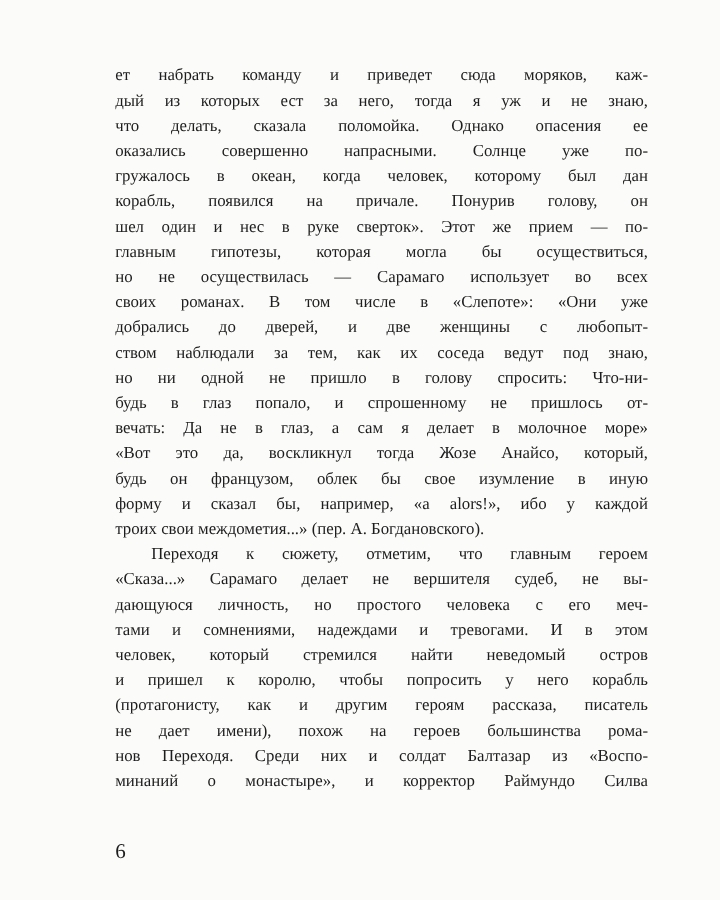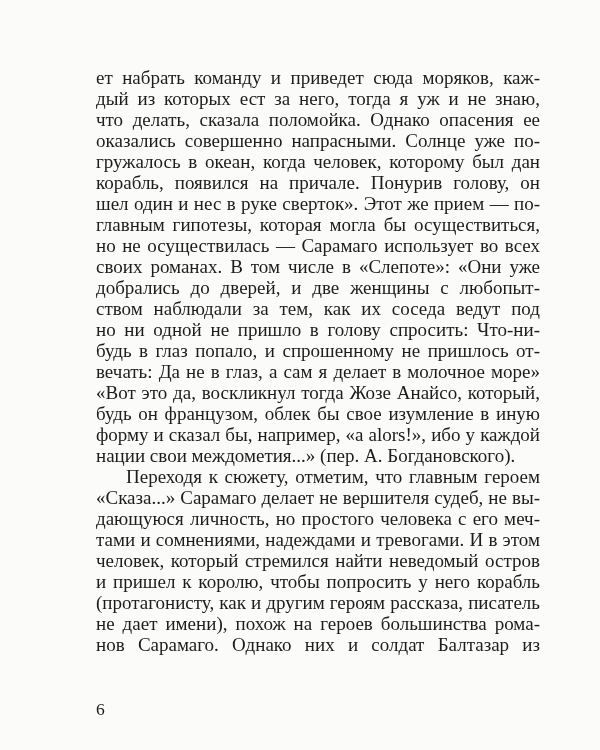--- a/index.html
+++ b/index.html
@@ -13,25 +13,25 @@
     overflow: hidden;
     background: #fbfbfa;
   }
   .book-page {
     position: absolute;
     inset: 0;
   }
   .text-block {
     position: absolute;
     left: 96px;
-    top: 67px;
+    top: 53px;
     width: 444px;
     color: #1d1d1d;
     font-family: "Liberation Serif", "DejaVu Serif", serif;
-    font-size: 19px;
+    font-size: 14px;
   }
   .paragraph {
     display: block;
   }
   .line {
     display: block;
     height: 21px;
     line-height: 21px;
     overflow: hidden;
     text-align: justify;
@@ -65,35 +65,36 @@
         <div class="line">дый из которых ест за него, тогда я уж и не знаю,</div>
         <div class="line">что делать, сказала поломойка. Однако опасения ее</div>
         <div class="line">оказались совершенно напрасными. Солнце уже по-</div>
         <div class="line">гружалось в океан, когда человек, которому был дан</div>
         <div class="line">корабль, появился на причале. Понурив голову, он</div>
         <div class="line">шел один и нес в руке сверток». Этот же прием — по-</div>
         <div class="line">главным гипотезы, которая могла бы осуществиться,</div>
         <div class="line">но не осуществилась — Сарамаго использует во всех</div>
         <div class="line">своих романах. В том числе в «Слепоте»: «Они уже</div>
         <div class="line">добрались до дверей, и две женщины с любопыт-</div>
-        <div class="line">ством наблюдали за тем, как их соседа ведут под сюда,</div>
+        <div class="line">ством наблюдали за тем, как их соседа ведут под знаю,</div>
         <div class="line">но ни одной не пришло в голову спросить: Что-ни-</div>
         <div class="line">будь в глаз попало, и спрошенному не пришлось от-</div>
         <div class="line">вечать: Да не в глаз, а сам я делает в молочное море»</div>
         <div class="line">«Вот это да, воскликнул тогда Жозе Анайсо, который,</div>
         <div class="line">будь он французом, облек бы свое изумление в иную</div>
         <div class="line">форму и сказал бы, например, «a alors!», ибо у каждой</div>
-        <div class="line last">нации свои междометия...» (пер. А. Богдановского).</div>
+        <div class="line last">троих свои междометия...» (пер. А. Богдановского).</div>
       </div>
     <div class="paragraph">
         <div class="line indent">Переходя к сюжету, отметим, что главным героем</div>
         <div class="line">«Сказа...» Сарамаго делает не вершителя судеб, не вы-</div>
         <div class="line">дающуюся личность, но простого человека с его меч-</div>
         <div class="line">тами и сомнениями, надеждами и тревогами. И в этом</div>
         <div class="line">человек, который стремился найти неведомый остров</div>
         <div class="line">и пришел к королю, чтобы попросить у него корабль</div>
         <div class="line">(протагонисту, как и другим героям рассказа, писатель</div>
         <div class="line">не дает имени), похож на героев большинства рома-</div>
-        <div class="line">нов Сарамаго. Однако них и солдат Балтазар из «Воспо-</div>
+        <div class="line">нов Переходя. Среди них и солдат Балтазар из «Воспо-</div>
+        <div class="line">минаний о монастыре», и корректор Раймундо Силва</div>
       </div>
   </div>
   <div class="page-number" style="color: rgb(29, 29, 29);">6</div>
 </div>
 
 </body></html>

